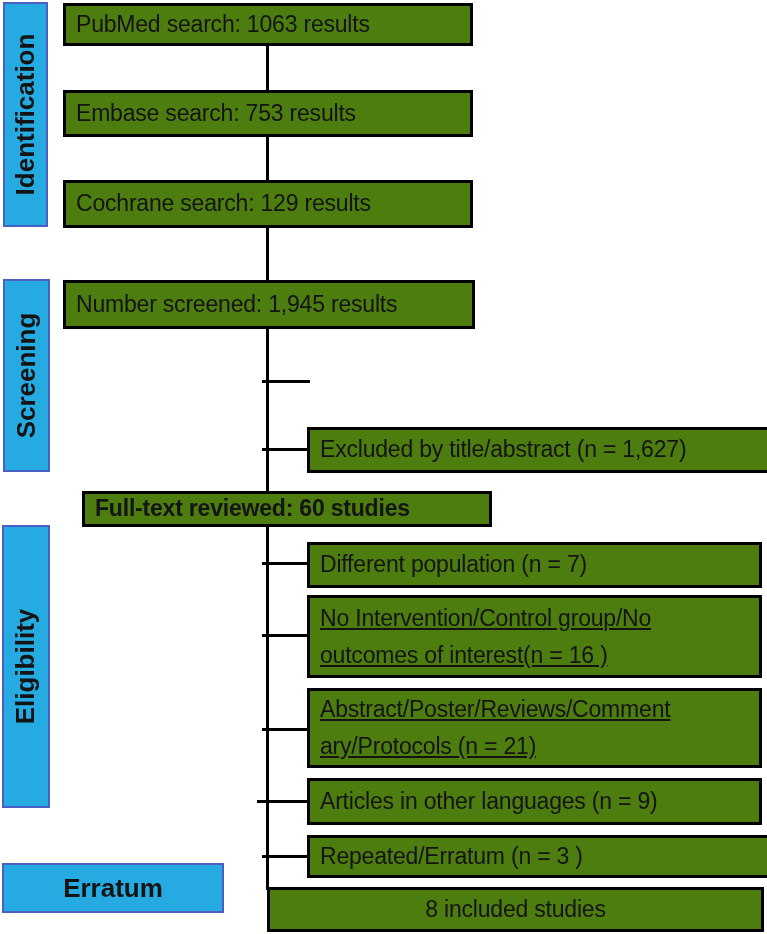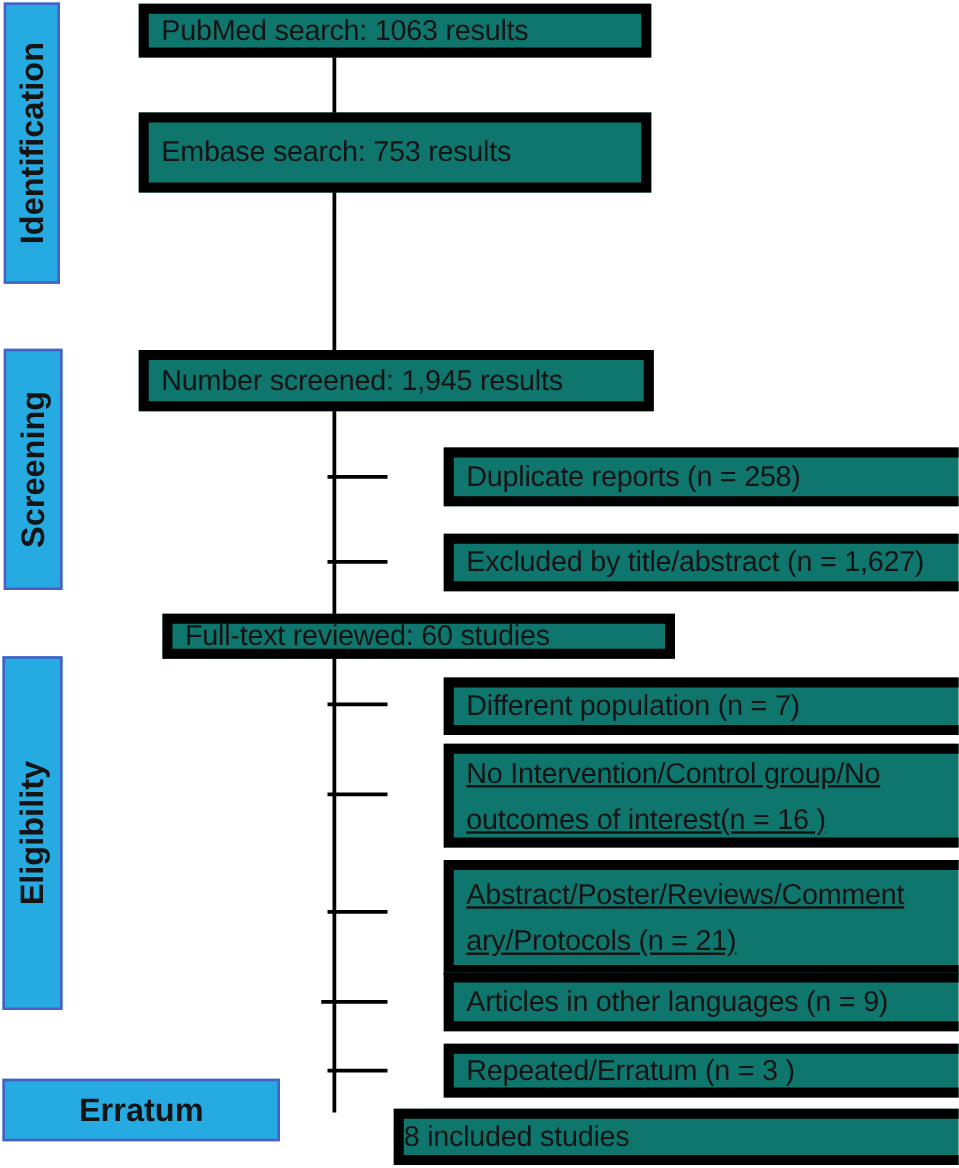--- a/index.html
+++ b/index.html
@@ -10,34 +10,33 @@
     background: #ffffff;
     font-family: "Liberation Sans", sans-serif;
     color: #141414;
     overflow: hidden;
   }
   
   .line { position: absolute; background:#000000; z-index:1; }
   
   .fbox {
     position: absolute;
-    background:#0f766e;
-    border:8px solid #701a75;
+    background:#4d7c0f;
+    border:3px solid #701a75;
     box-sizing:border-box;
     display:flex;
     align-items:center;
     font-size:23px;
     letter-spacing:-0.2px;
     line-height:1.2;
     padding-left:10px;
     z-index:2;
     white-space:nowrap;
-    margin-left:48px;
   }
-  .fbox.center { justify-content:flex-start; padding-left:0; }
+  .fbox.center { justify-content:center; padding-left:0; }
   .fbox .ln { display:block; white-space:nowrap; line-height:37px;text-decoration:underline; }
   
   .stage {
     position:absolute;
     border:2px solid #4a5ec4;
     background:#25aae1;
     box-sizing:border-box;
     display:flex;
     align-items:center;
     justify-content:center;
@@ -75,49 +74,49 @@
   <div class="stage" style="left: 2px; top: 525px; width: 48px; height: 283px; background: rgb(37, 170, 225); border-color: rgb(74, 94, 196);">
     <span class="vert">Eligibility</span>
   </div>
   <div class="stage" style="left: 2px; top: 863px; width: 222px; height: 50px; background: rgb(37, 170, 225); border-color: rgb(74, 94, 196);">
     <span>Erratum</span>
   </div>
 
   <div class="fbox" style="left: 63px; top: 3px; width: 410px; height: 43px; border-color: rgb(0, 0, 0);">
     <span>PubMed search: 1063 results</span>
   </div>
-  <div class="fbox" style="left: 63px; top: 90px; width: 410px; height: 64px; border-color: rgb(0, 0, 0);">
+  <div class="fbox" style="left: 63px; top: 90px; width: 410px; height: 47px; border-color: rgb(0, 0, 0);">
     <span>Embase search: 753 results</span>
+  </div>
+  <div class="fbox" style="left: 63px; top: 180px; width: 410px; height: 48px; border-color: rgb(0, 0, 0);">
+    <span>Cochrane search: 129 results</span>
   </div>
   <div class="fbox" style="left: 63px; top: 280px; width: 412px; height: 49px; border-color: rgb(0, 0, 0); text-align: right;">
     <span>Number screened: 1,945 results</span>
   </div>
-  <div class="fbox" style="left: 82px; top: 491px; width: 410px; height: 36px; border-color: rgb(0, 0, 0);">
+  <div class="fbox" style="left: 82px; top: 491px; width: 410px; height: 36px; border-color: rgb(0, 0, 0); font-weight: bold;">
     <span>Full-text reviewed: 60 studies</span>
   </div>
   <div class="fbox center" style="left: 267px; top: 887px; width: 497px; height: 45px; border-color: rgb(0, 0, 0);">
     <span>8 included studies</span>
   </div>
 
-  <div class="fbox" style="left: 307px; top: 358px; width: 455px; height: 47px; border-color: rgb(0, 0, 0);">
-    <span>Duplicate reports (n = 258)</span>
-  </div>
   <div class="fbox" style="left: 307px; top: 427px; width: 540px; height: 46px; border-color: rgb(0, 0, 0);">
     <span>Excluded by title/abstract (n = 1,627)</span>
   </div>
   <div class="fbox" style="left: 307px; top: 542px; width: 455px; height: 46px; border-color: rgb(0, 0, 0);">
     <span>Different population (n = 7)</span>
   </div>
   <div class="fbox" style="left: 307px; top: 595px; width: 455px; height: 83px; border-color: rgb(0, 0, 0);">
     <div>
       <div class="ln">No Intervention/Control group/No</div>
       <div class="ln">outcomes of interest(n = 16 )</div>
     </div>
   </div>
-  <div class="fbox" style="left: 307px; top: 688px; width: 455px; height: 92px; border-color: rgb(0, 0, 0);">
+  <div class="fbox" style="left: 307px; top: 688px; width: 455px; height: 80px; border-color: rgb(0, 0, 0);">
     <div>
       <div class="ln">Abstract/Poster/Reviews/Comment</div>
       <div class="ln">ary/Protocols (n = 21)</div>
     </div>
   </div>
   <div class="fbox" style="left: 307px; top: 778px; width: 455px; height: 47px; border-color: rgb(0, 0, 0);">
     <span>Articles in other languages (n = 9)</span>
   </div>
   <div class="fbox" style="left: 307px; top: 835px; width: 503px; height: 43px; border-color: rgb(0, 0, 0);">
     <span>Repeated/Erratum (n = 3 )</span>

